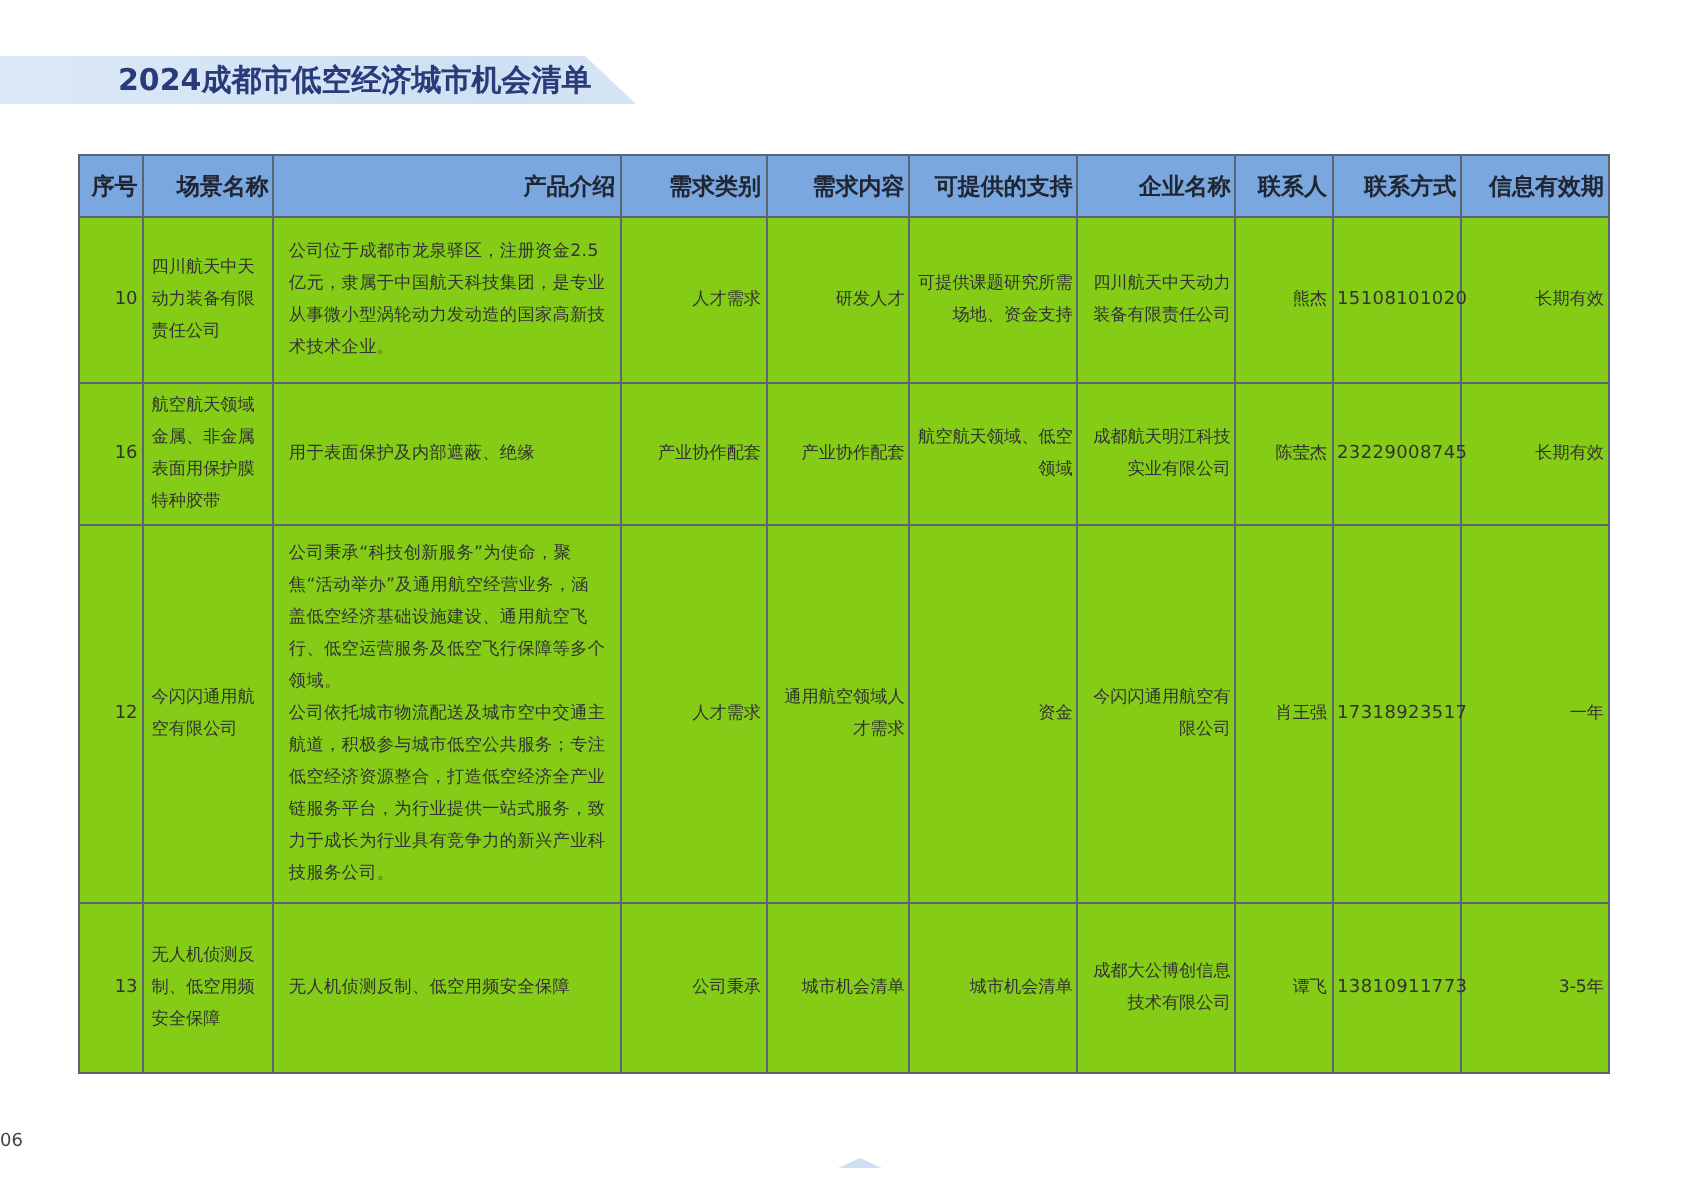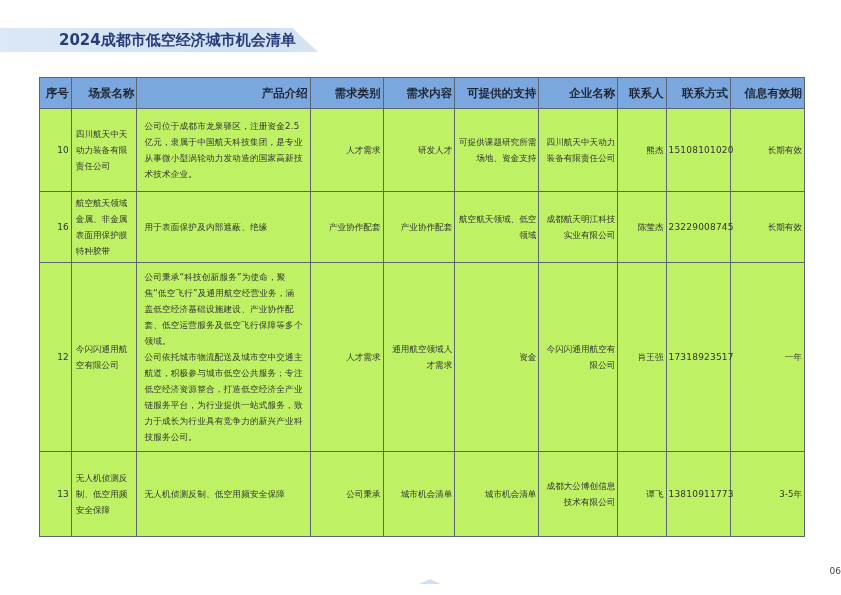--- a/index.html
+++ b/index.html
@@ -54,21 +54,21 @@
     }
     th {
       background: #7aa7de;
       color: #1f2533;
       font-size: 11.5px;
       font-weight: bold;
       height: 30px;
       white-space: nowrap;
     }
     td {
-      background: #bef264;
+      background: #84cc16;
       font-size: 8.6px;
       line-height: 16px;
       color: #333333;
     }
     td.left {
       text-align: left;
       padding: 0 4px;
     }
     td.desc {
       text-align: left;
@@ -84,21 +84,21 @@
       letter-spacing: 0.2px;
     }
     .desc-para {
       display: block;
     }
     .page-num {
       position: absolute;
       left: 0;
       width: 841px;
       top: 566px;
-      text-align: right;
+      text-align: left;
       font-size: 9px;
       color: #444444;
     }
     .page-mark {
       position: absolute;
       left: 419px;
       top: 579px;
       width: 0;
       height: 0;
       border-left: 11px solid transparent;
@@ -169,21 +169,21 @@
         <td>成都航天明江科技实业有限公司</td>
         <td>陈莹杰</td>
         <td class="phone">23229008745</td>
         <td>长期有效</td>
       </tr>
 
       <tr style="height:189px">
         <td class="num">12</td>
         <td class="left">今闪闪通用航空有限公司</td>
         <td class="desc">
-          <span class="desc-para">公司秉承“科技创新服务”为使命，聚焦“低空飞行”及通用航空经营业务，涵盖低空经济基础设施建设、产业协作配套、低空运营服务及低空飞行保障等多个领域。</span>
+          <span class="desc-para">公司秉承“科技创新服务”为使命，聚焦“活动举办”及通用航空经营业务，涵盖低空经济基础设施建设、通用航空飞行、低空运营服务及低空飞行保障等多个领域。</span>
           <span class="desc-para">公司依托城市物流配送及城市空中交通主航道，积极参与城市低空公共服务；专注低空经济资源整合，打造低空经济全产业链服务平台，为行业提供一站式服务，致力于成长为行业具有竞争力的新兴产业科技服务公司。</span>
         </td>
         <td>人才需求</td>
         <td>通用航空领域人才需求</td>
         <td>资金</td>
         <td>今闪闪通用航空有限公司</td>
         <td>肖王强</td>
         <td class="phone">17318923517</td>
         <td>一年</td>
       </tr>

